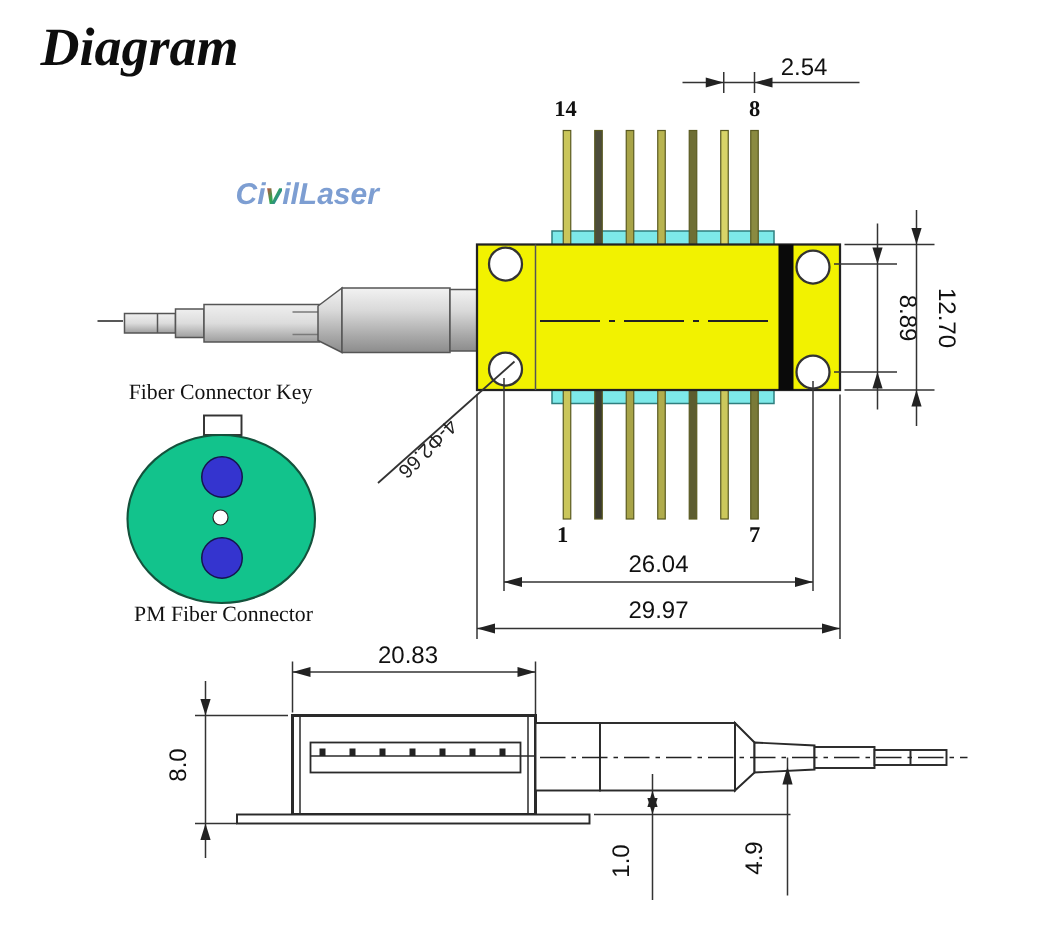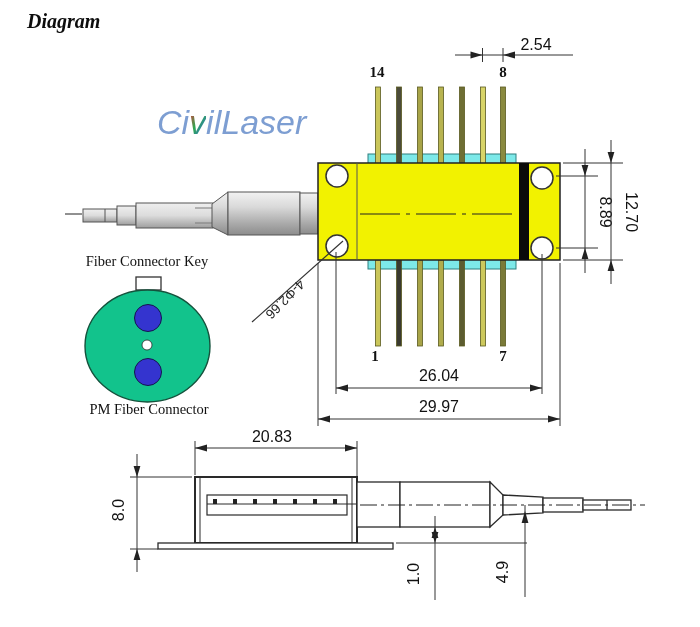--- a/index.html
+++ b/index.html
@@ -1,21 +1,21 @@
 <!DOCTYPE html>
 <html><head>
 <meta charset="utf-8">
 <style>
   html,body{margin:0;padding:0;background:#fff;}
   .canvas{position:relative;width:700px;height:627px;background:#ffffff;overflow:hidden;
           font-family:"Liberation Sans",sans-serif;}
   .title{position:absolute;left:27px;top:10px;font-family:"Liberation Serif",serif;
-         font-style:italic;font-weight:bold;font-size:20px;color:#0d0d0d;}
-  .logo{position:absolute;left:157px;top:103px;font-family:"Liberation Sans",sans-serif;
-        font-style:italic;font-weight:normal;font-size:34px;color:#7d9ed2;letter-spacing:0;}
+         font-style:italic;font-weight:bold;font-size:36px;color:#0d0d0d;}
+  .logo{position:absolute;left:157px;top:119px;font-family:"Liberation Sans",sans-serif;
+        font-style:italic;font-weight:bold;font-size:20px;color:#7d9ed2;letter-spacing:0;}
   .logo-v{color:#7d9ed2;}
   @supports ((-webkit-background-clip:text) or (background-clip:text)){
     .logo-v{background:linear-gradient(120deg,#d93a3a 15%,#2fa84f 50%,#2f6fd0 85%);
             -webkit-background-clip:text;background-clip:text;color:transparent;}
   }
   svg{position:absolute;left:0;top:0;}
   .dim{font-family:"Liberation Sans",sans-serif;font-size:16px;fill:#111;}
   .pinlab{font-family:"Liberation Serif",serif;font-size:15px;font-weight:bold;fill:#111;}
   .conlab{font-family:"Liberation Serif",serif;font-size:14.5px;fill:#111;}
   .ldr{font-family:"Liberation Sans",sans-serif;font-size:13.5px;fill:#222;}

